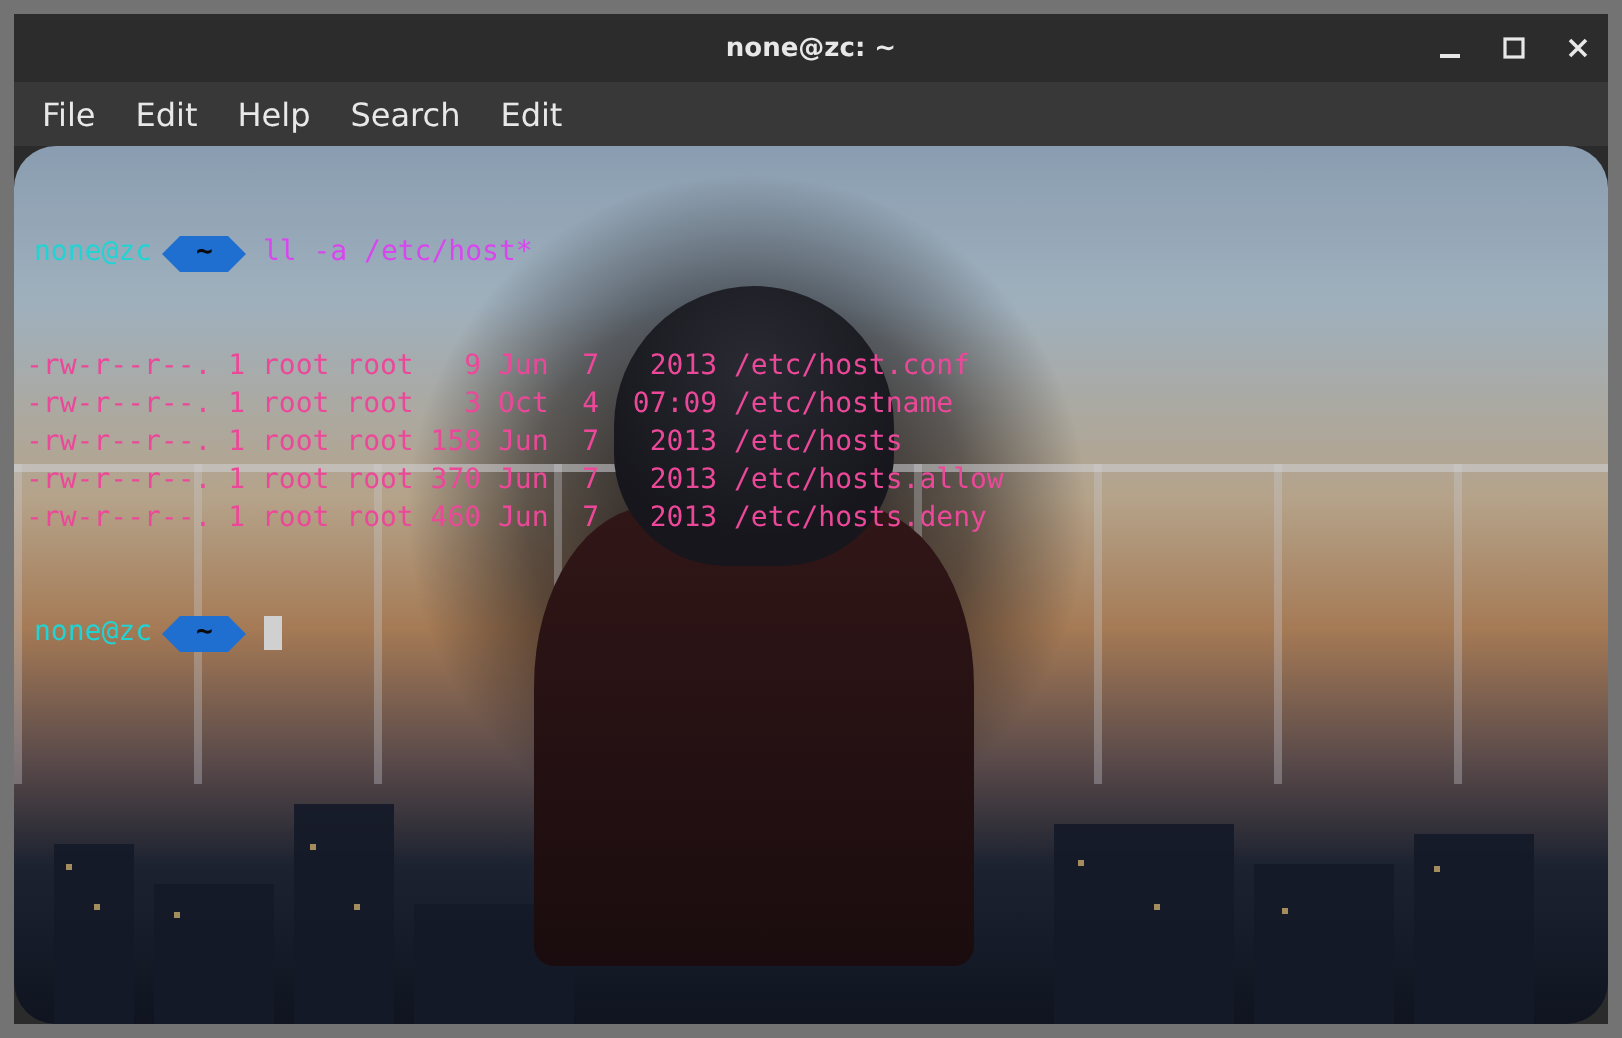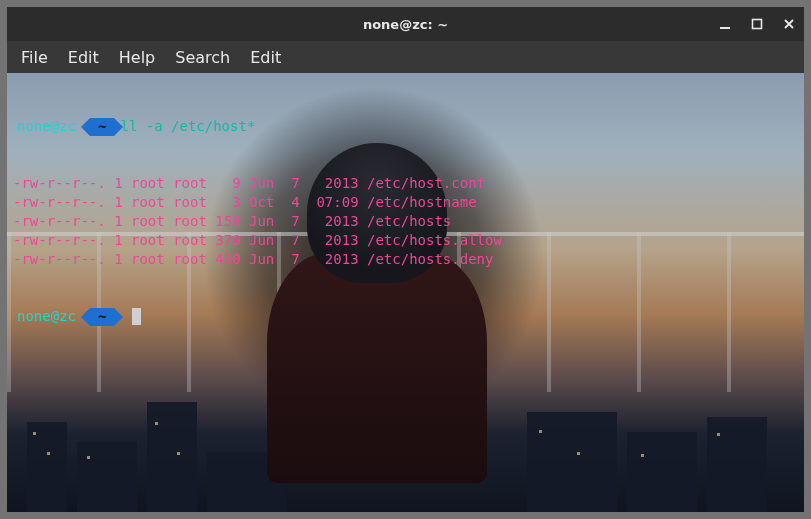--- a/index.html
+++ b/index.html
@@ -64,20 +64,21 @@
   }
   .menu-item {
     padding: 4px 8px;
     cursor: pointer;
   }
   
   .terminal {
     flex: 1;
     position: relative;
     overflow: hidden;
+    border-radius: 21px;
   }
   .terminal-bg {
     position: absolute;
     inset: 0;
     background:
       radial-gradient(circle at 46% 42%, rgba(10,8,12,0.95) 0%, rgba(10,8,12,0.5) 22%, rgba(10,8,12,0) 34%),
       linear-gradient(180deg, #8a9db0 0%, #9fb0bd 18%, #b5a38a 40%, #a57a55 55%, #5a4a4a 70%, #1c2230 82%, #0f1420 100%);
   }
   
   .skyline {
@@ -141,21 +142,21 @@
     border-top:9px solid transparent;
     border-bottom:9px solid transparent;
     border-right:9px solid #1f6fd0;
   }
   .seg::after{
     content:""; position:absolute; right:-9px; top:0;
     border-top:9px solid transparent;
     border-bottom:9px solid transparent;
     border-left:9px solid #1f6fd0;
   }
-  .cmd { color:#14b8a6; margin-left:6px; }
+  .cmd { color:#d946ef; margin-left:17px; }
   .ls-line { color:#ec4899; }
   .cursor {
     display:inline-block; width:9px; height:17px; background:#d0d0d0;
     margin-left:18px; vertical-align:middle;
   }
 </style>
 </head>
 <body>
 
 <div class="window">

